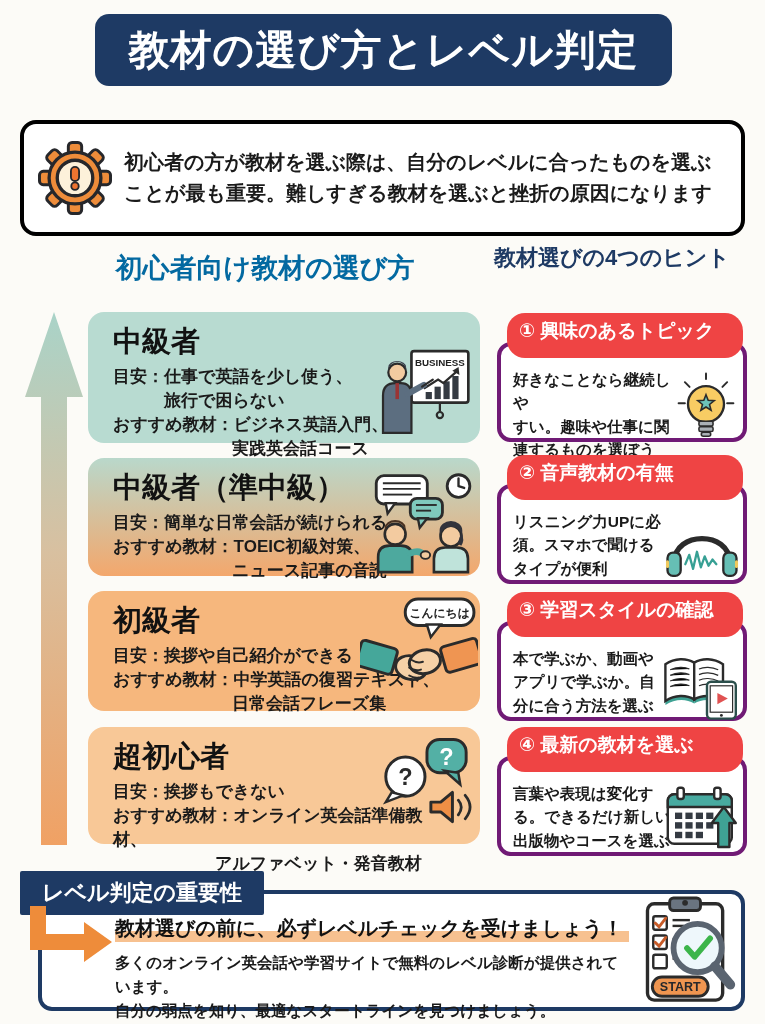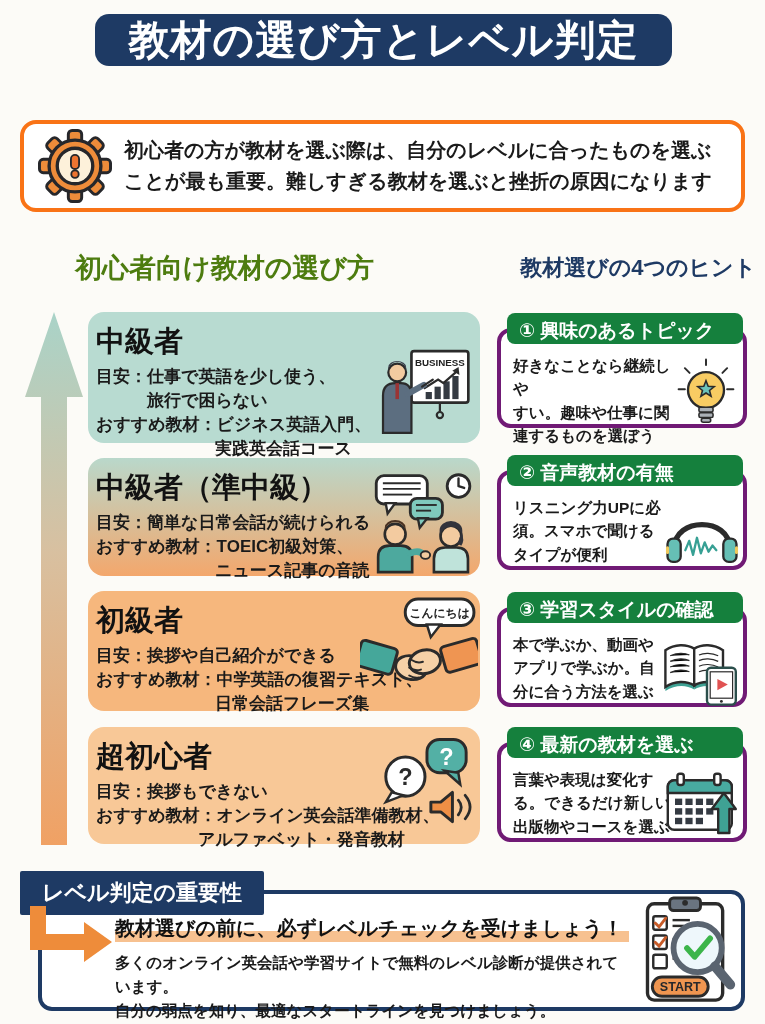--- a/index.html
+++ b/index.html
@@ -1,54 +1,54 @@
 <!DOCTYPE html>
 <html><head>
 <meta charset="utf-8">
 <style>
   * { margin:0; padding:0; box-sizing:border-box; }
   body { font-family: "Liberation Sans", "DejaVu Sans", sans-serif; background:#e8e8e8; }
   #canvas { position:relative; width:765px; height:1024px; background:#fcfbf7; overflow:hidden; margin:0 auto; }
   .pre { white-space:pre-line; }
 
   
-  .title-banner { position:absolute; left:95px; top:14px; width:577px; height:52px;
+  .title-banner { position:absolute; left:95px; top:14px; width:577px; height:72px;
     background:#1e3a64; border-radius:14px; display:flex; align-items:center; justify-content:center; }
   .title-banner span { color:#ffffff; font-size:41px; font-weight:bold; letter-spacing:1px; }
 
   
-  .warning-box { position:absolute; left:20px; top:120px; width:725px; height:92px;
-    background:#ffffff; border:4px solid #f97316; border-radius:16px;
+  .warning-box { position:absolute; left:20px; top:120px; width:725px; height:116px;
+    background:#ffffff; border:4px solid #000000; border-radius:16px;
     display:flex; align-items:center; padding:0 16px 0 14px; gap:12px; }
   .warning-text { font-size:20px; font-weight:bold; color:#1a1a1a; line-height:1.55; }
 
   
-  .left-heading { position:absolute; left:75px; top:250px; width:380px; text-align:left;
-    font-size:27px; font-weight:bold; color:#4d7c0f; }
-  .right-heading { position:absolute; left:494px; top:253px; width:262px; text-align:right;
+  .left-heading { position:absolute; left:75px; top:250px; width:380px; text-align:center;
+    font-size:27px; font-weight:bold; color:#0369a1; }
+  .right-heading { position:absolute; left:494px; top:243px; width:262px; text-align:left;
     font-size:22px; font-weight:bold; color:#1e3a64; }
 
   
   .up-arrow { position:absolute; left:25px; top:312px; }
 
   
-  .lv-card { position:absolute; left:88px; width:392px; border-radius:16px; padding:10px 8px; }
+  .lv-card { position:absolute; left:88px; width:392px; border-radius:16px; padding:10px 25px; }
   .lv-card.c1 { top:312px; height:131px; background:#b8dbd1; }
   .lv-card.c2 { top:458px; height:118px; background:linear-gradient(to bottom,#b9d8cb,#f3a76c); }
   .lv-card.c3 { top:591px; height:120px; background:#f6b77d; }
   .lv-card.c4 { top:727px; height:117px; background:#f8c897; }
   .lv-title { font-size:29px; font-weight:bold; color:#121212; margin-bottom:3px; }
   .lv-body { font-size:17px; font-weight:bold; color:#1a1a1a; line-height:1.42; }
   .lv-icon { position:absolute; }
 
   
   .hint { position:absolute; left:497px; width:250px; }
   .hint.h1 { top:313px; } .hint.h2 { top:455px; } .hint.h3 { top:592px; } .hint.h4 { top:727px; }
   .hint-header { position:relative; z-index:2; margin:0 4px 0 10px;
-    background:#15803d; border-radius:8px; padding:5px 10px 0 12px;
+    background:#ef4444; border-radius:18px; padding:5px 10px 14px 12px;
     color:#ffffff; font-size:19px; font-weight:bold; }
   .hint-body { position:relative; margin-top:-16px; height:100px; background:#ffffff;
     border:4px solid #701a75; border-radius:14px; padding:22px 8px 8px 12px; }
   .hint-text { font-size:15.5px; font-weight:bold; color:#1a1a1a; line-height:1.5; width:172px; }
   .hint-icon { position:absolute; right:4px; top:26px; }
 
   
   .bottom-box { position:absolute; left:38px; top:890px; width:707px; height:121px;
     background:#ffffff; border:4px solid #1e3a64; border-radius:14px; }
   .bottom-tab { position:absolute; left:20px; top:871px; z-index:2;

